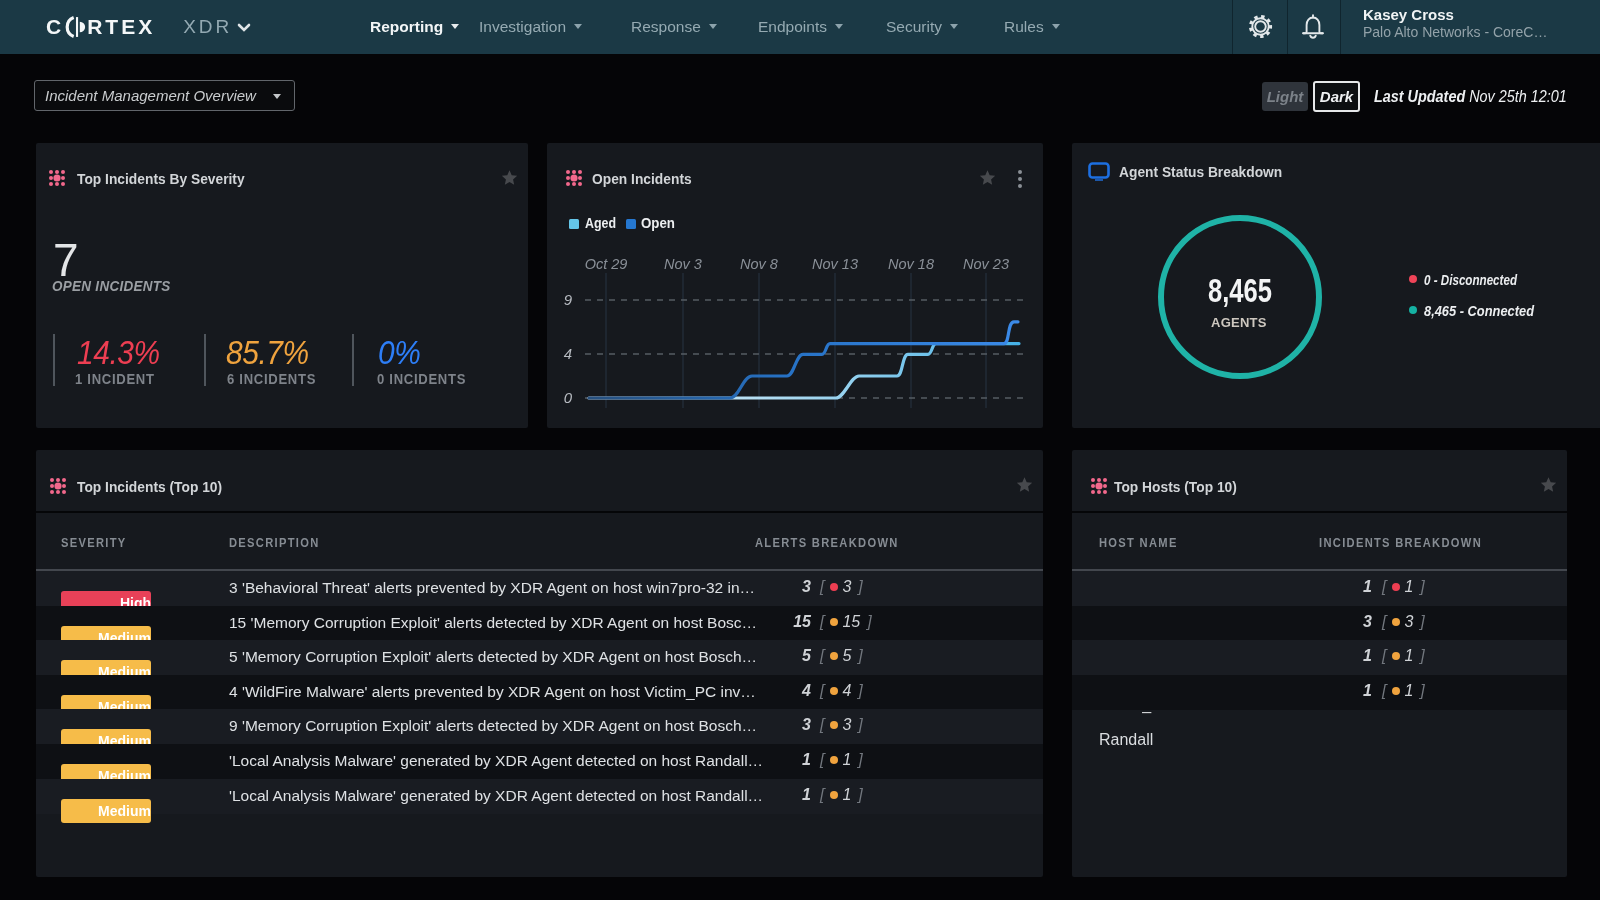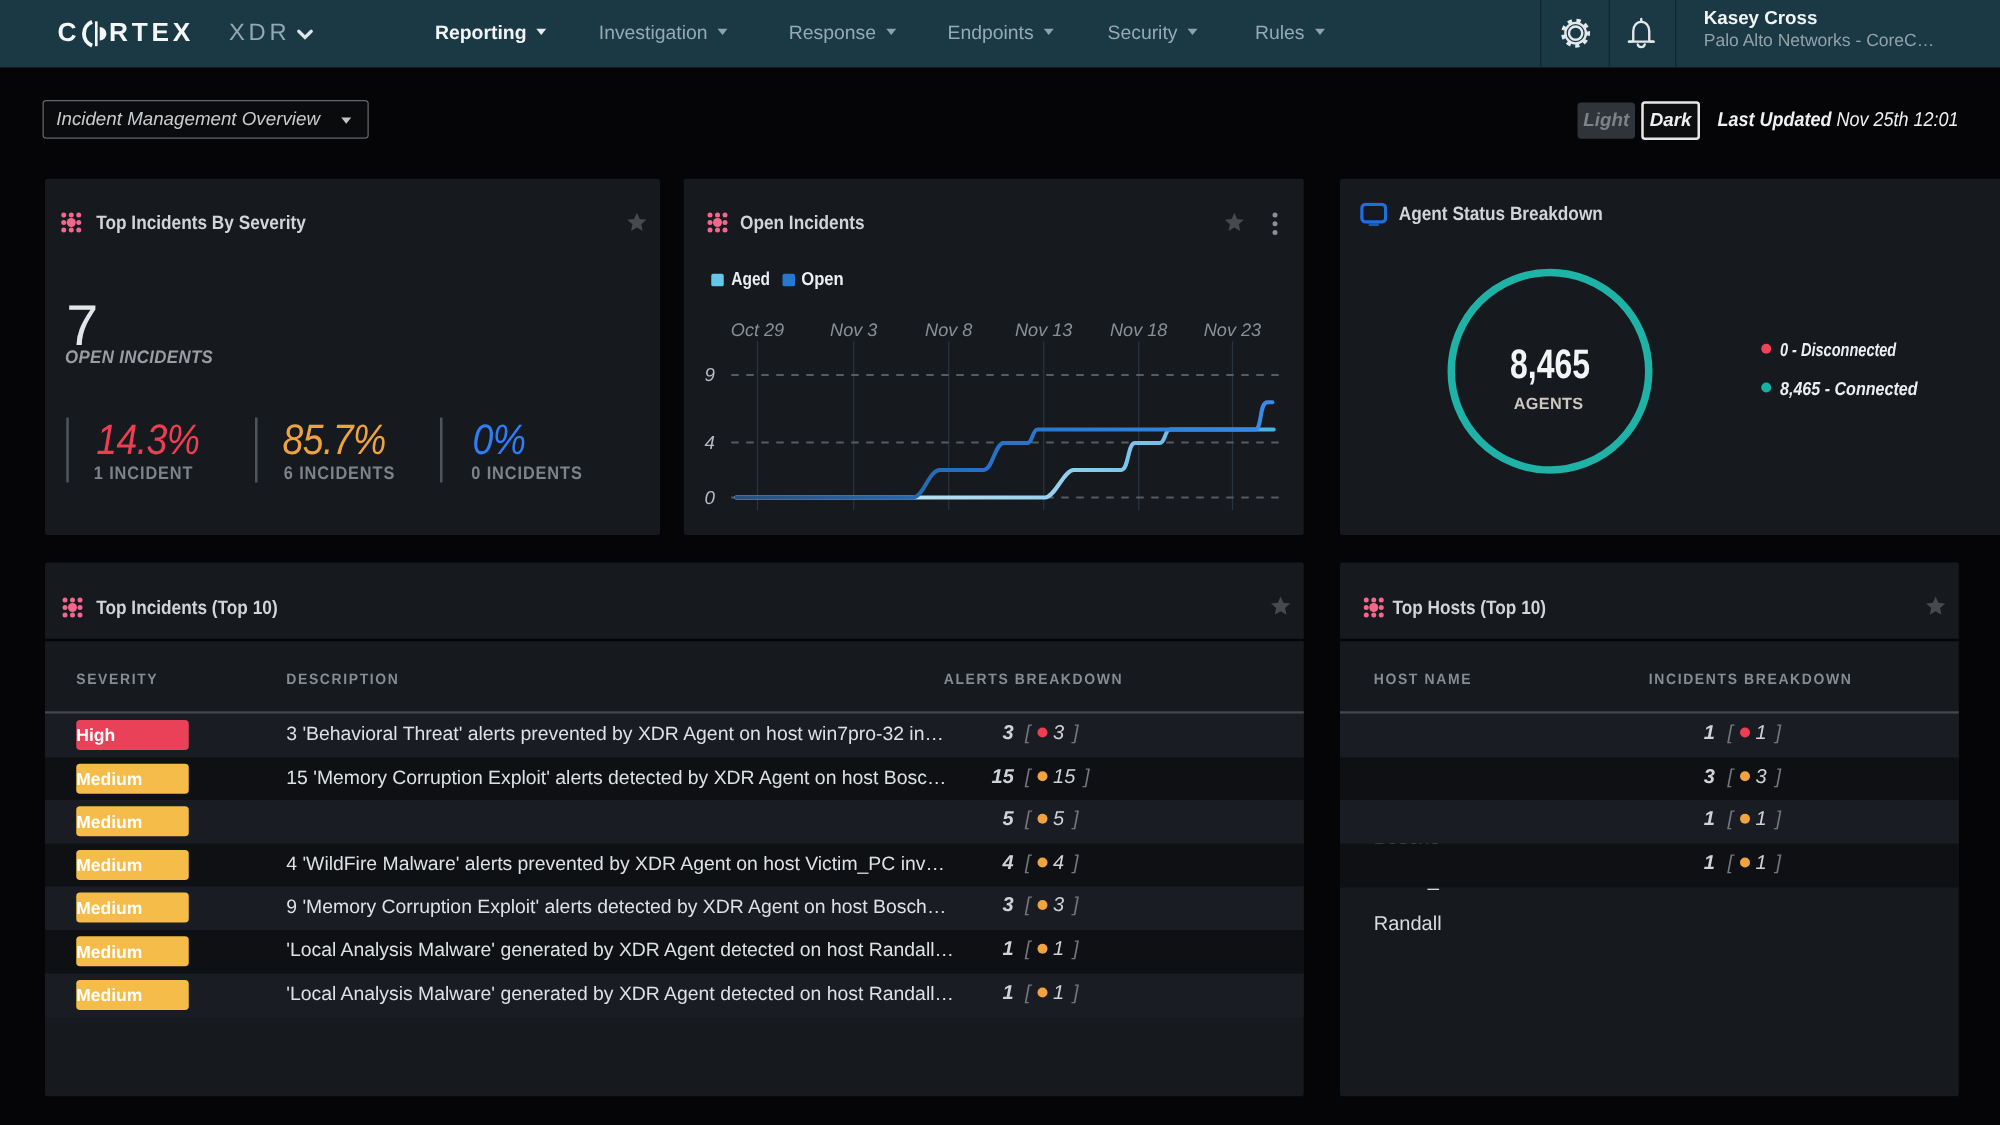--- a/index.html
+++ b/index.html
@@ -5,21 +5,21 @@
 * { margin:0; padding:0; box-sizing:border-box; }
 html,body { width:1600px; height:900px; background:#050507; overflow:hidden;
   font-family:"Liberation Sans", sans-serif; }
 .abs { position:absolute; }
 
 .nav { position:absolute; left:0; top:0; width:1600px; height:54px; background:#1b3945; }
 .logo { position:absolute; left:46px; top:13px; height:28px; display:flex; align-items:center; }
 .logo .ct { color:#f4f7f8; font-weight:bold; font-size:21px; letter-spacing:3px; }
 .logo .xdr { color:#93a9b2; font-size:19px; letter-spacing:3px; margin-left:28px; font-weight:400; }
 .navitem { position:absolute; top:0; height:54px; line-height:54px; font-size:15.5px; color:#95aab2; }
-.navitem b { color:#f2f5f6; }
+.navitem b { color:#f2f5f6;margin-left:22px; }
 .caret { display:inline-block; width:0; height:0; border-left:4.5px solid transparent;
   border-right:4.5px solid transparent; border-top:5px solid #8da3ac; vertical-align:middle;
   margin-left:8px; margin-top:-2px; }
 .navdiv { position:absolute; top:0; width:1px; height:54px; background:#10252e; }
 .uname { position:absolute; left:1363px; top:6px; color:#f1f4f5; font-size:15px; font-weight:bold; }
 .uorg { position:absolute; left:1363px; top:24px; color:#93a2a9; font-size:14px; }
 
 .select { position:absolute; left:34px; top:80px; width:261px; height:31px; border:1px solid #62666b;
   border-radius:3px; background:#0a0b0d; }
 .select .txt { position:absolute; left:10px; top:6px; font-style:italic; font-size:15px; color:#c9ccce; }
@@ -50,22 +50,22 @@
   transform:scaleX(0.88); transform-origin:left top; }
 .plabel { position:absolute; top:228px; font-size:14.5px; font-weight:bold; color:#7e838a;
   letter-spacing:0.8px; transform:scaleX(0.9); transform-origin:left top; }
 
 .sep1 { position:absolute; left:0; width:100%; height:2px; background:#050608; }
 .sep2 { position:absolute; left:0; width:100%; height:2px; background:#43474e; }
 .thead { position:absolute; font-size:12px; font-weight:bold; color:#868c93; letter-spacing:1.4px; transform:scaleX(0.93); transform-origin:left top; white-space:nowrap; }
 .row { position:absolute; left:0; width:100%; height:35px; }
 .rl { background:#191c22; }
 .rd { background:#0e1014; }
-.badge { position:absolute; left:25px; top:5px; width:90px; height:24px; border-radius:3px;
-  text-align:left; line-height:24px; font-size:14px; font-weight:bold; color:#fff; }
+.badge { position:absolute; left:25px; top:20px; width:90px; height:24px; border-radius:3px;
+  text-align:right; line-height:24px; font-size:14px; font-weight:bold; color:#fff; }
 .bhigh { background:#e84158; }
 .bmed { background:#f6bc49; }
 .desc { position:absolute; left:193px; top:8px; font-size:15.5px; color:#dee1e4; }
 .num { position:absolute; top:7px; font-size:16px; font-style:italic; font-weight:bold; color:#cfd2d6;
   text-align:right; }
 .brk { position:absolute; top:7px; font-size:16px; font-style:italic; color:#72777e; }
 .brk .dot { display:inline-block; width:8px; height:8px; border-radius:50%; margin:0 4px 1px 6px; }
 .brk .cnt { color:#cfd2d6; }
 .brk .cb { margin-left:7px; }
 .hostname { position:absolute; left:27px; top:8px; font-size:16px; color:#dadde0;margin-top:48px; }
@@ -277,20 +277,21 @@
     <span class="brk" style="left:784px;">[<span class="dot" style="background:#ed3e52;"></span><span class="cnt">3</span><span class="cb">]</span></span>
   </div>
   <div class="row rd" style="top:155.6px;">
     <span class="badge bmed">Medium</span>
     <span class="desc">15 'Memory Corruption Exploit' alerts detected by XDR Agent on host Bosc…</span>
     <span class="num" style="left:680px;width:95px;">15</span>
     <span class="brk" style="left:784px;">[<span class="dot" style="background:#f0a33e;"></span><span class="cnt">15</span><span class="cb">]</span></span>
   </div>
   <div class="row rl" style="top:190.2px;">
     <span class="badge bmed">Medium</span>
+    <span class="desc">5 'Memory Corruption Exploit' alerts detected by XDR Agent on host Bosch…</span>
     <span class="num" style="left:680px;width:95px;">5</span>
     <span class="brk" style="left:784px;">[<span class="dot" style="background:#f0a33e;"></span><span class="cnt">5</span><span class="cb">]</span></span>
   </div>
   <div class="row rd" style="top:224.8px;">
     <span class="badge bmed">Medium</span>
     <span class="desc">4 'WildFire Malware' alerts prevented by XDR Agent on host Victim_PC inv…</span>
     <span class="num" style="left:680px;width:95px;">4</span>
     <span class="brk" style="left:784px;">[<span class="dot" style="background:#f0a33e;"></span><span class="cnt">4</span><span class="cb">]</span></span>
   </div>
   <div class="row rl" style="top:259.4px;">

